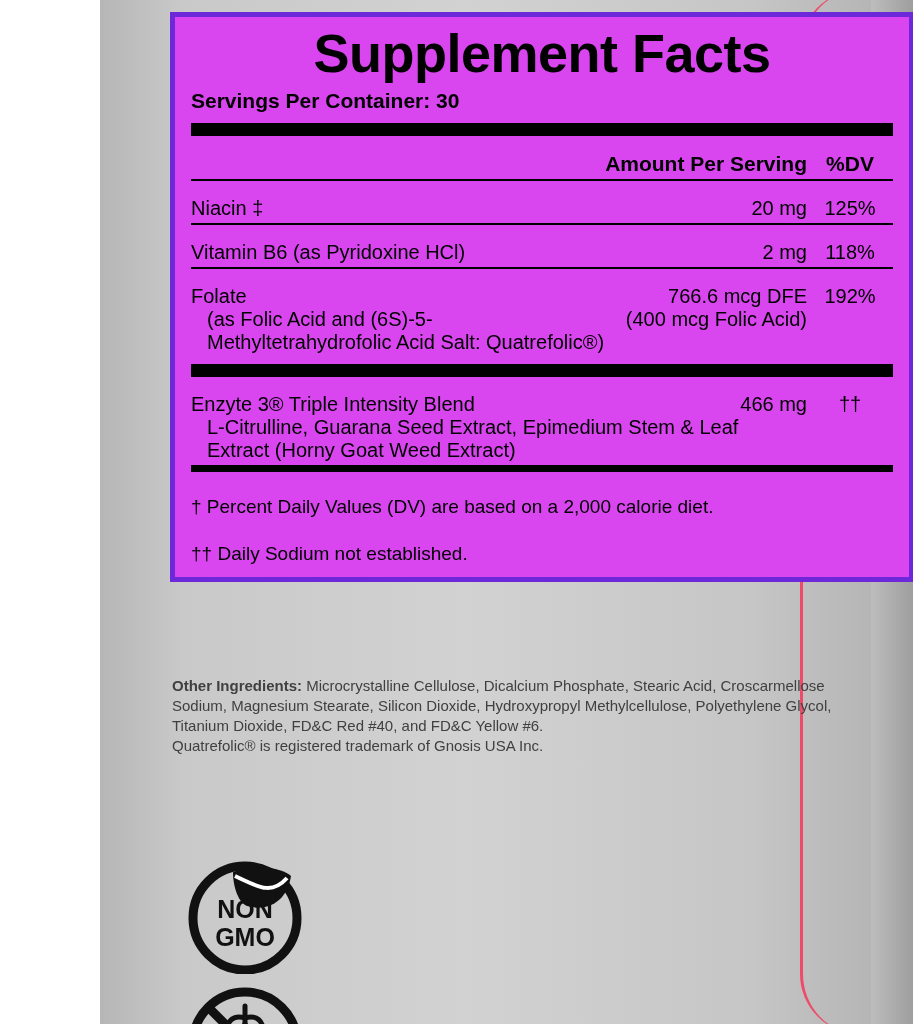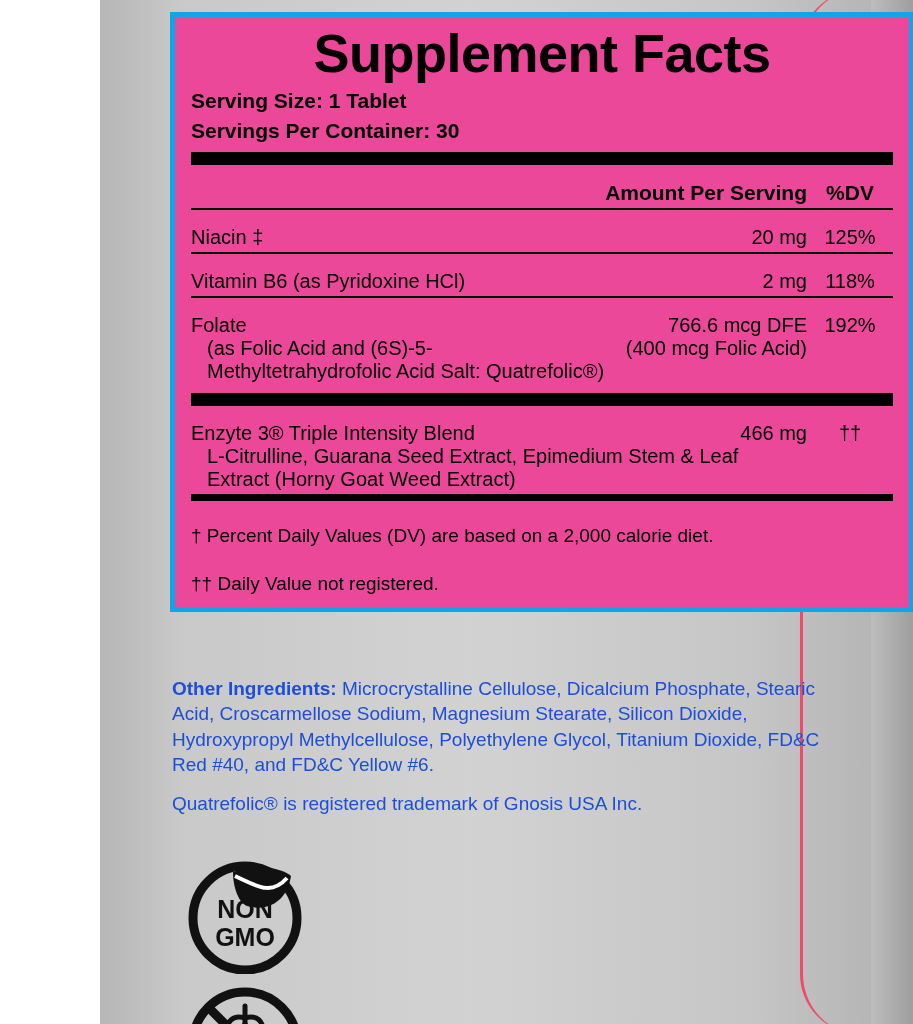--- a/index.html
+++ b/index.html
@@ -53,22 +53,22 @@
     height: 1024px;
     background: linear-gradient(to right, #bdbdbd 0%, #9e9e9e 100%);
   }
 
   
   .sf-panel {
     position: absolute;
     left: 170px;
     top: 12px;
     width: 744px;
-    background: #ec4899;
-    border: 5px solid #0ea5e9;
+    background: #d946ef;
+    border: 5px solid #6d28d9;
     box-sizing: border-box;
     padding: 6px 16px 10px 16px;
   }
   .sf-title {
     font-size: 54px;
     font-weight: bold;
     letter-spacing: -0.5px;
     line-height: 1.05;
     text-align: center;
     margin: 2px 0 4px 0;
@@ -122,27 +122,26 @@
     color: #000;
     padding-top: 22px;
   }
 
   
   .other {
     position: absolute;
     left: 172px;
     top: 676px;
     width: 676px;
-    font-size: 19px;
+    font-size: 15px;
     line-height: 1.33;
-    color: #1d4ed8;
+    color: #404040;
   }
   .other b { font-weight: bold; }
   .trademark {
-    margin-top: 14px;
   }
 
   
   .badges {
     position: absolute;
     left: 170px;
     top: 856px;
     width: 680px;
     display: flex;
     justify-content: space-between;
@@ -170,21 +169,20 @@
 
   <div class="pack">
     <div class="edge2"></div>
     <div class="edge"></div>
   </div>
 
   <div class="sf-panel">
 
     <div class="sf-title">Supplement Facts</div>
 
-    <div class="sf-serving">Serving Size: 1 Tablet</div>
     <div class="sf-serving">Servings Per Container: 30</div>
 
     <div class="rule-thick"></div>
 
     <table class="sf">
       <tbody>
           <tr class="hdr">
         <td class="col-name"></td>
         <td class="col-amt">Amount Per Serving</td>
         <td class="col-dv">%DV</td>
@@ -228,21 +226,21 @@
         </td>
         <td class="col-amt">466 mg</td>
         <td class="col-dv">††</td>
       </tr>
     </tbody>
       </table>
 
     <div class="rule-med"></div>
 
     <div class="foot">† Percent Daily Values (DV) are based on a 2,000 calorie diet.</div>
-    <div class="foot">†† Daily Value not registered.</div>
+    <div class="foot">†† Daily Sodium not established.</div>
   </div>
 
   <div class="other">
     <div>
       <b>Other Ingredients:</b><span> Microcrystalline Cellulose, Dicalcium Phosphate, Stearic Acid, Croscarmellose Sodium, Magnesium Stearate, Silicon Dioxide, Hydroxypropyl Methylcellulose, Polyethylene Glycol, Titanium Dioxide, FD&amp;C Red #40, and FD&amp;C Yellow #6.</span>
     </div>
     <div class="trademark">Quatrefolic® is registered trademark of Gnosis USA Inc.</div>
   </div>
 
   <div class="badges">

